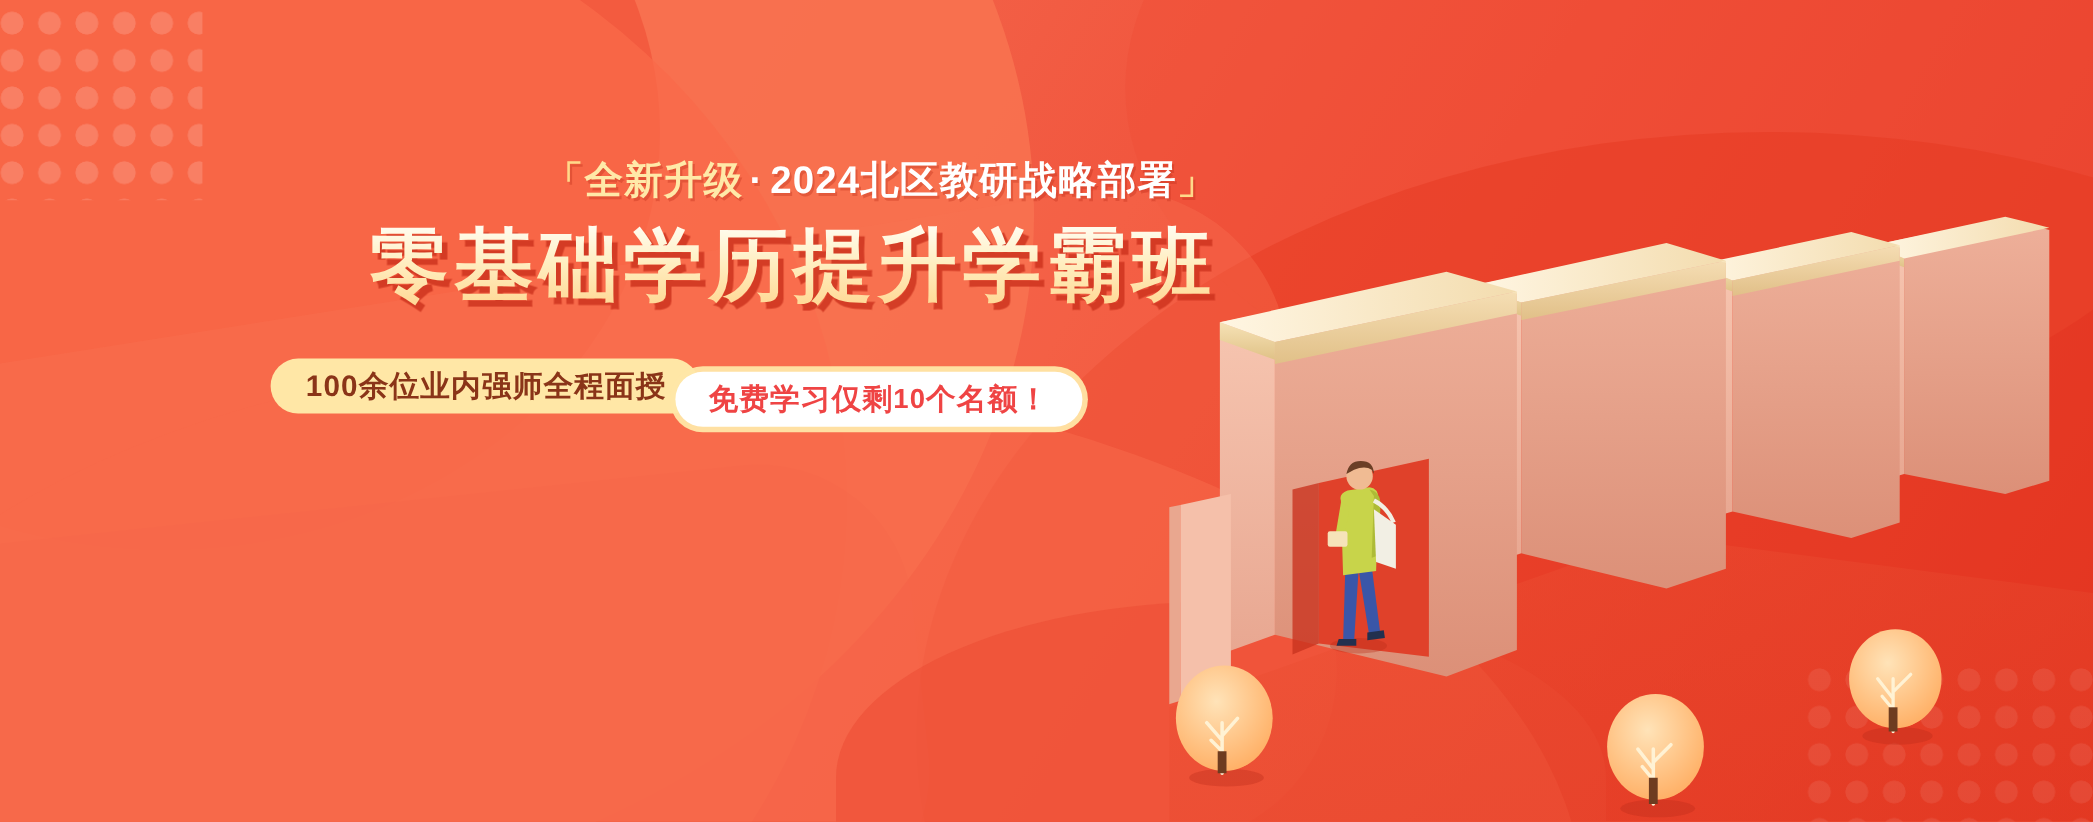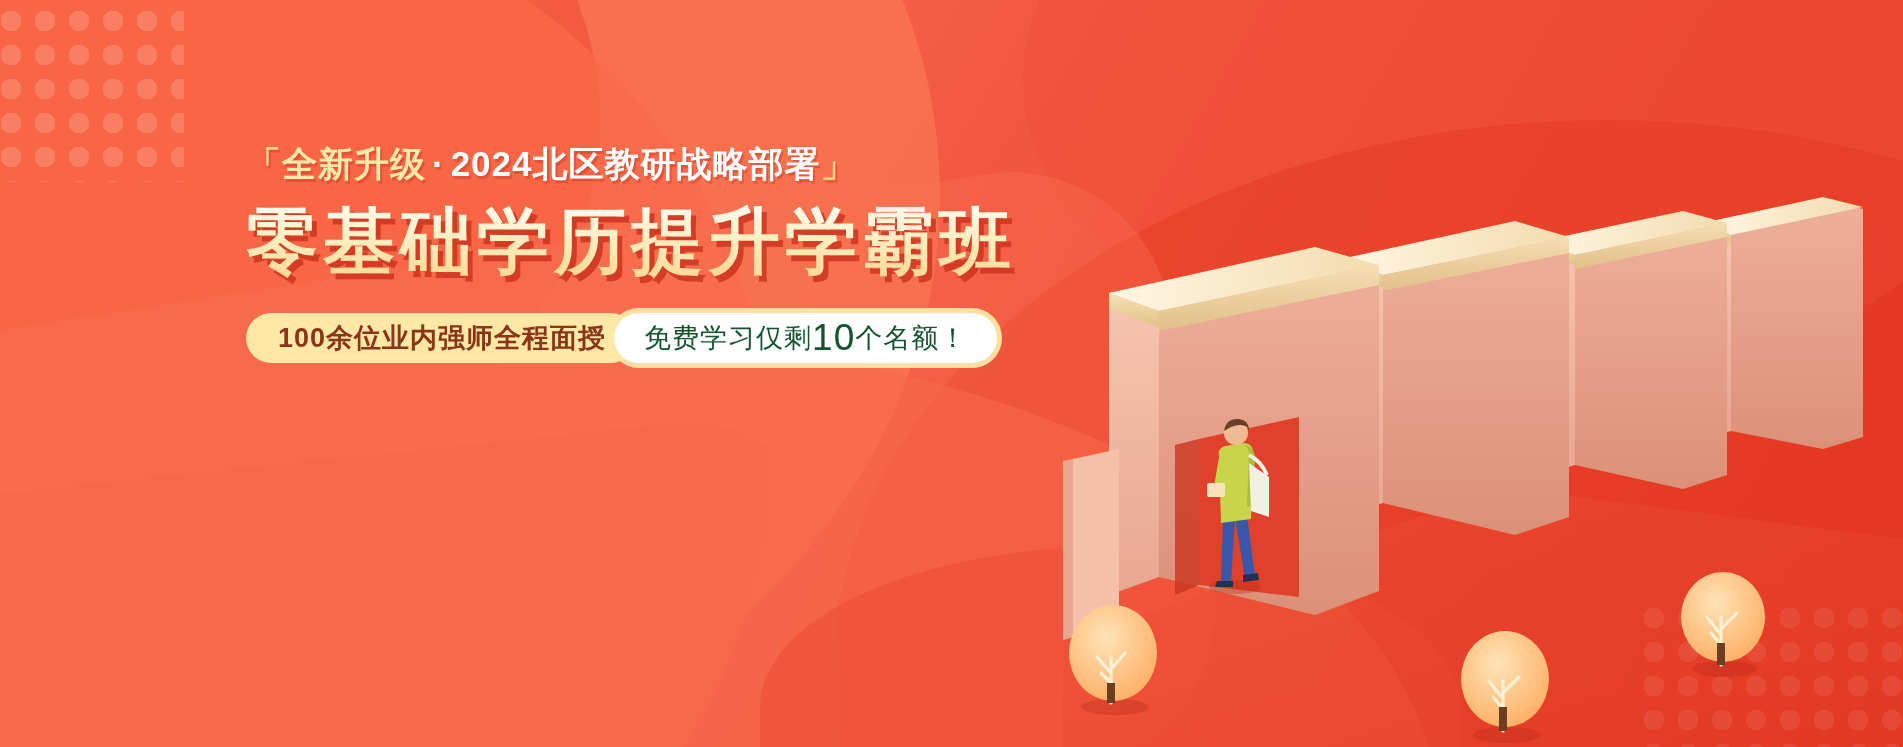--- a/index.html
+++ b/index.html
@@ -100,20 +100,21 @@
     background-image:radial-gradient(circle, rgba(255,255,255,.13) 42%, transparent 44%);
   }
 
   
   .copy {
     position:absolute;
     left:246px;
     top:146px;
     width:860px;
     z-index:6;
+    text-align:right;
   }
 
   .subtitle {
     font-size:35px;
     font-weight:bold;
     letter-spacing:1px;
     line-height:1;
     white-space:nowrap;
     color:#ffffff;
     text-shadow:2px 3px 0 rgba(190,45,25,.35);
@@ -159,28 +160,29 @@
     z-index:1;
   }
   .pill-white {
     display:inline-flex;
     align-items:center;
     height:50px;
     padding:0 30px;
     margin-left:-22px;
     background:#ffffff;
     border-radius:26px;
-    color:#14532d;
+    color:#ef4444;
     font-size:27px;
-    font-weight:normal;
+    font-weight:bold;
     letter-spacing:1px;
     z-index:2;
     box-shadow:0 0 0 5px rgba(255,231,166,.95);
-  }
-  .pill-white .num { font-size:37px; }
+    margin-top:25px;
+  }
+  .pill-white .num { font-size:25px; }
 
   
   .scene {
     position:absolute;
     right:0; bottom:0;
     width:840px; height:560px;
     z-index:4;
   }
   .scene svg { width:100%; height:100%; display:block; }
 </style>

